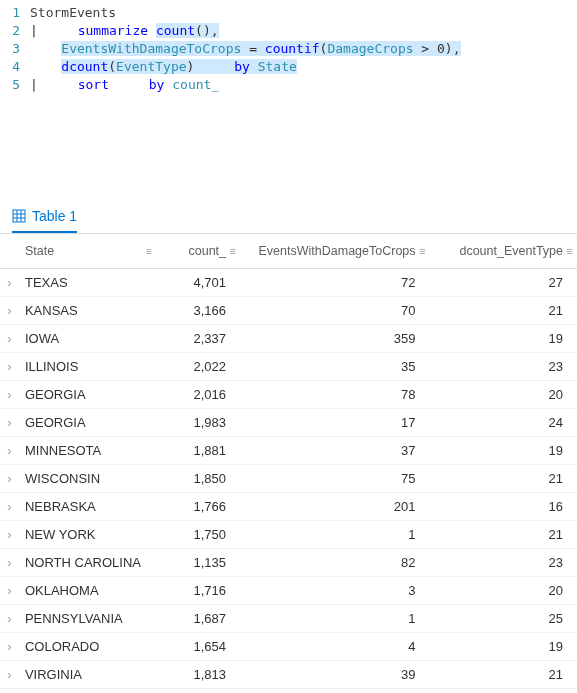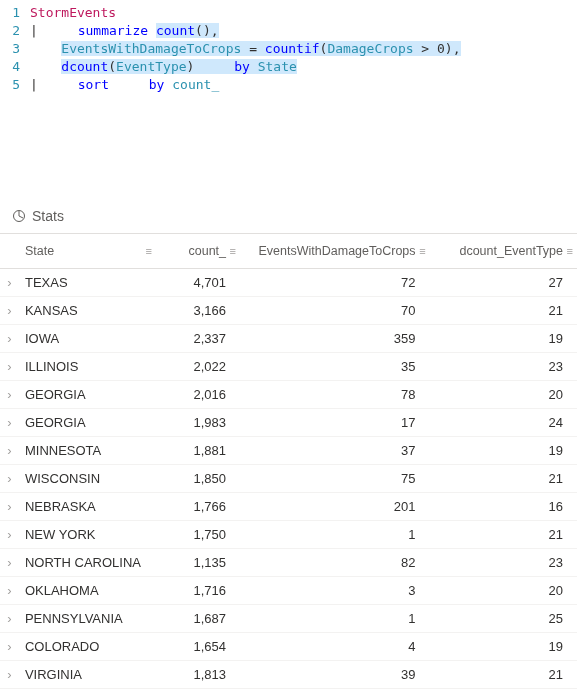--- a/index.html
+++ b/index.html
@@ -26,21 +26,21 @@
     line-height: 18px;
     user-select: none;
   }
   .code {
     flex: 1;
     font-family: Consolas, monospace;
     font-size: 13px;
     line-height: 18px;
     white-space: pre;
   }
-  .tk-id { color: #be185d; }
+  .tk-id { color: #404040; }
   .tk-pipe { color: #323130; }
   .tk-kw { color: #0000ff; margin-left: 32px; }
   .tk-fn { color: #0000ff; }
   .tk-paren { color: #323130; }
   .tk-col { color: #2b91af; }
   .tk-op { color: #323130; }
   .tk-num { color: #323130; }
   .tk-comma { color: #323130; }
   .tk-assign { color: #323130; }
   .sel { background: #cfe8fc; }
@@ -128,29 +128,31 @@
     <div>3</div>
     <div>4</div>
     <div>5</div>
   </div>
   <div class="code"><div><span class="tk-id">StormEvents</span></div><div><span class="tk-pipe">|</span> <span class="tk-kw">summarize</span> <span class="sel"><span class="tk-fn">count</span><span class="tk-paren">(</span><span class="tk-paren">)</span><span class="tk-comma">,</span></span></div><div>    <span class="sel"><span class="tk-col">EventsWithDamageToCrops</span><span class="tk-assign"> = </span><span class="tk-fn">countif</span><span class="tk-paren">(</span><span class="tk-col">DamageCrops</span><span class="tk-op"> &gt; </span><span class="tk-num">0</span><span class="tk-paren">)</span><span class="tk-comma">,</span></span></div><div>    <span class="sel"><span class="tk-fn">dcount</span><span class="tk-paren">(</span><span class="tk-col">EventType</span><span class="tk-paren">)</span><span class="tk-kw"> by </span><span class="tk-col">State</span></span></div><div><span class="tk-pipe">|</span> <span class="tk-kw">sort</span><span class="tk-kw"> by </span><span class="tk-col">count_</span></div></div>
 </div>
 
 <div class="gap"></div>
 
 <div class="tabs">
-  <div class="tab">
+  <div class="tab active">
     <span class="tab-icon">
       <svg width="14" height="14" viewBox="0 0 14 14">
-          <circle cx="7" cy="7" r="5.5" fill="none" stroke="#605e5c" stroke-width="1"></circle>
-          <line x1="7" y1="7" x2="7" y2="2" stroke="#605e5c"></line>
-          <line x1="7" y1="7" x2="11" y2="9" stroke="#605e5c"></line>
+          <rect x="1" y="1" width="12" height="12" fill="none" stroke="#0078d4" stroke-width="1"></rect>
+          <line x1="1" y1="5" x2="13" y2="5" stroke="#0078d4"></line>
+          <line x1="1" y1="9" x2="13" y2="9" stroke="#0078d4"></line>
+          <line x1="5" y1="1" x2="5" y2="13" stroke="#0078d4"></line>
+          <line x1="9" y1="1" x2="9" y2="13" stroke="#0078d4"></line>
         </svg>
     </span>
-    <span>Stats</span>
+    <span>Table 1</span>
   </div>
 </div>
 
 <div class="table-wrap">
   <table>
     <colgroup>
       <col style="width:18px">
       <col class="col-state">
       <col class="col-count">
       <col class="col-crops">

